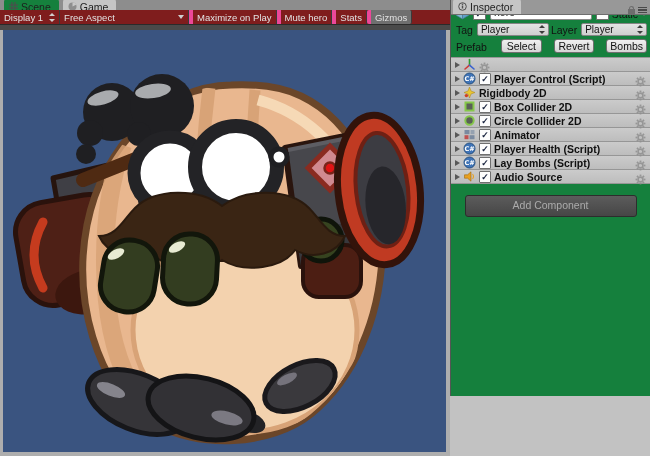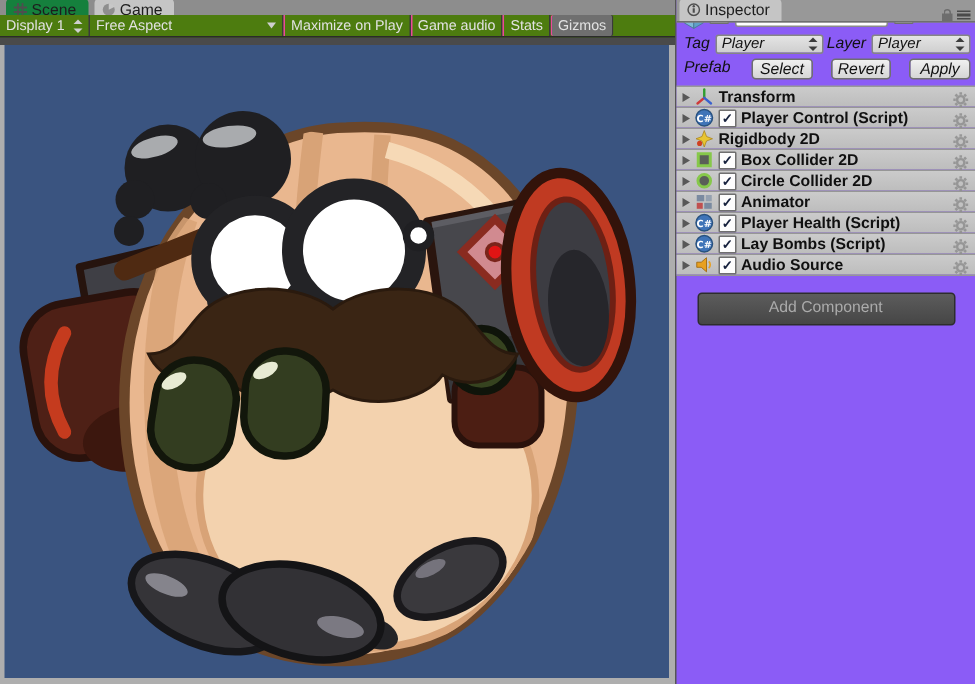--- a/index.html
+++ b/index.html
@@ -8,25 +8,25 @@
        -webkit-font-smoothing:antialiased;}
 
   
   .game-panel{position:absolute;left:0;top:0;width:450px;height:456px;background:#4a4a4a;}
   .tabstrip{position:absolute;left:0;top:0;right:0;height:15px;background:#8d8d8d;
             display:flex;align-items:flex-end;border-bottom:1px solid #6e6e6e;box-sizing:border-box;}
   .tab{height:15px;display:flex;align-items:center;padding:0 8px 0 5px;font-size:10.5px;color:#1d1d1d;
        background:#15803d;border-radius:3px 3px 0 0;margin-left:4px;white-space:nowrap;}
   .tab.active{background:#c5c5c5;}
   .tab .ticon{margin-right:3px;display:inline-flex;}
-  .gtoolbar{position:absolute;left:0;top:10px;right:0;height:14px;background:#4d7c0f;
+  .gtoolbar{position:absolute;left:0;top:10px;right:0;height:14px;background:#7f1d1d;
             border-bottom:1px solid #2b2b2b;display:flex;align-items:stretch;
             font-size:9.5px;color:#e2e2e2;white-space:nowrap;box-sizing:content-box;}
   .titem{display:flex;align-items:center;padding:0 4px;border-right:1px solid #3a3a3a;}
-  .titem.btn{border-left:1px solid #ec4899;}
+  .titem.btn{border-left:4px solid #ec4899;}
   .titem.active{background:#6f6f6f;border-radius:2px;}
   .titem .dd-arrow{margin-left:5px;width:0;height:0;border-left:3px solid transparent;
                    border-right:3px solid transparent;border-top:4px solid #cfcfcf;}
   .popup-dark{width:7px;height:9px;position:relative;margin-left:5px;}
   .popup-dark::before{content:"";position:absolute;left:1px;top:0;border-left:3px solid transparent;
        border-right:3px solid transparent;border-bottom:3px solid #cfcfcf;}
   .popup-dark::after{content:"";position:absolute;left:1px;bottom:0;border-left:3px solid transparent;
        border-right:3px solid transparent;border-top:3px solid #cfcfcf;}
   .free-aspect{width:120px;}
   .free-aspect .dd-arrow{margin-left:auto;}
@@ -34,33 +34,33 @@
   .slider-track{width:34px;height:2px;background:#2c2c2c;border-bottom:1px solid #707070;
                 position:relative;margin:0 4px;}
   .slider-knob{position:absolute;left:1px;top:-4px;width:9px;height:9px;border-radius:50%;
                background:#bdbdbd;border:1px solid #1d1d1d;box-sizing:border-box;}
   .viewport{position:absolute;left:0;top:30px;right:0;bottom:0;background:#aeaeae;
             padding:0 4px 4px 3px;box-sizing:border-box;}
   .scene{width:100%;height:100%;background:#3a5480;position:relative;overflow:hidden;}
   .scene svg{position:absolute;left:0;top:0;width:100%;height:100%;}
 
   
-  .inspector{position:absolute;left:450px;top:0;width:200px;height:456px;background:#8b5cf6;
+  .inspector{position:absolute;left:450px;top:0;width:200px;height:396px;background:#15803d;
              border-left:1px solid #555;box-sizing:border-box;}
   .inspector .tabstrip{background:#989898;}
   .itab{margin-left:2px;}
   .strip-icons{margin-left:auto;display:flex;align-items:center;gap:3px;padding-right:3px;}
   .lock-icon{width:7px;height:8px;position:relative;opacity:.55;}
   .lock-icon::before{content:"";position:absolute;left:1px;top:0;width:5px;height:4px;
        border:1px solid #4a4a4a;border-bottom:none;border-radius:3px 3px 0 0;box-sizing:border-box;}
   .lock-icon::after{content:"";position:absolute;left:0;top:3px;width:7px;height:5px;background:#4a4a4a;}
   .menu-icon{display:flex;flex-direction:column;gap:1px;}
   .menu-icon i{display:block;width:9px;height:1.5px;background:#4a4a4a;}
   .ins-header{padding:3px 3px 0 3px;}
-  .hrow{display:flex;align-items:flex-start;margin-bottom:3px;font-style:italic;}
+  .hrow{display:flex;align-items:flex-end;margin-bottom:3px;}
   .cube{width:17px;height:17px;margin-right:2px;flex:0 0 auto;}
   .cb{width:11px;height:11px;background:#fdfdfd;border:1px solid #6f6f6f;border-radius:1px;
       box-sizing:content-box;display:inline-flex;align-items:center;justify-content:center;
       font-size:10px;line-height:10px;color:#16213d;flex:0 0 auto;}
   .cb.checked::after{content:"\2713";font-weight:bold;}
   .name-field{flex:1;height:13px;margin:0 4px;background:#fff;border:1px solid #8a8a8a;
               border-radius:2px;font-size:10.5px;color:#111;padding:0 3px;line-height:13px;}
   .static-wrap{display:flex;align-items:center;gap:3px;font-size:10.5px;color:#111;}
   .tiny-down{width:0;height:0;border-left:3px solid transparent;border-right:3px solid transparent;
              border-top:4px solid #7a7a7a;}
@@ -128,21 +128,21 @@
       <span class="popup-dark"></span>
     </div>
     <div class="titem free-aspect">
       <span>Free Aspect</span>
       <span class="dd-arrow"></span>
     </div>
     <div class="titem btn">
       <span>Maximize on Play</span>
     </div>
     <div class="titem btn">
-      <span>Game audio</span>
+      <span>Mute hero</span>
     </div>
     <div class="titem btn">
       <span>Stats</span>
     </div>
     <div class="titem btn active">
       <span>Gizmos</span>
     </div>
   </div>
 
   <div class="viewport">
@@ -291,36 +291,35 @@
       <span class="lbl">Layer</span>
       <span class="dropdown layer-dd">
         <span>Player</span>
         <span class="popup-light"></span>
       </span>
     </div>
     <div class="hrow">
       <span class="lbl" style="margin-right:2px">Prefab</span>
       <span class="pbtn">Select</span>
       <span class="pbtn">Revert</span>
-      <span class="pbtn">Apply</span>
+      <span class="pbtn">Bombs</span>
     </div>
   </div>
 
   <div class="components">
 
     <div class="crow">
       <span class="fold"></span>
       <span class="cicon">
         <svg viewBox="0 0 13 13" stroke-linecap="round">
           <line x1="6.5" y1="7.2" x2="6.5" y2="1.6" stroke="#2f9e2f" stroke-width="1.6"></line>
           <line x1="6.5" y1="7.2" x2="2" y2="11" stroke="#cf3a3a" stroke-width="1.6"></line>
           <line x1="6.5" y1="7.2" x2="11" y2="11" stroke="#3a62cf" stroke-width="1.6"></line>
           </svg>
       </span>
-      <span class="cname">Transform</span>
       <span class="gear">
         <svg viewBox="0 0 10 10">
             <g stroke="#8f8f8f" stroke-width="1.6">
               <line x1="5" y1="0.5" x2="5" y2="2"></line>
               <line x1="5" y1="8" x2="5" y2="9.5"></line>
               <line x1="0.5" y1="5" x2="2" y2="5"></line>
               <line x1="8" y1="5" x2="9.5" y2="5"></line>
               <line x1="1.8" y1="1.8" x2="2.9" y2="2.9"></line>
               <line x1="7.1" y1="7.1" x2="8.2" y2="8.2"></line>
               <line x1="1.8" y1="8.2" x2="2.9" y2="7.1"></line>

